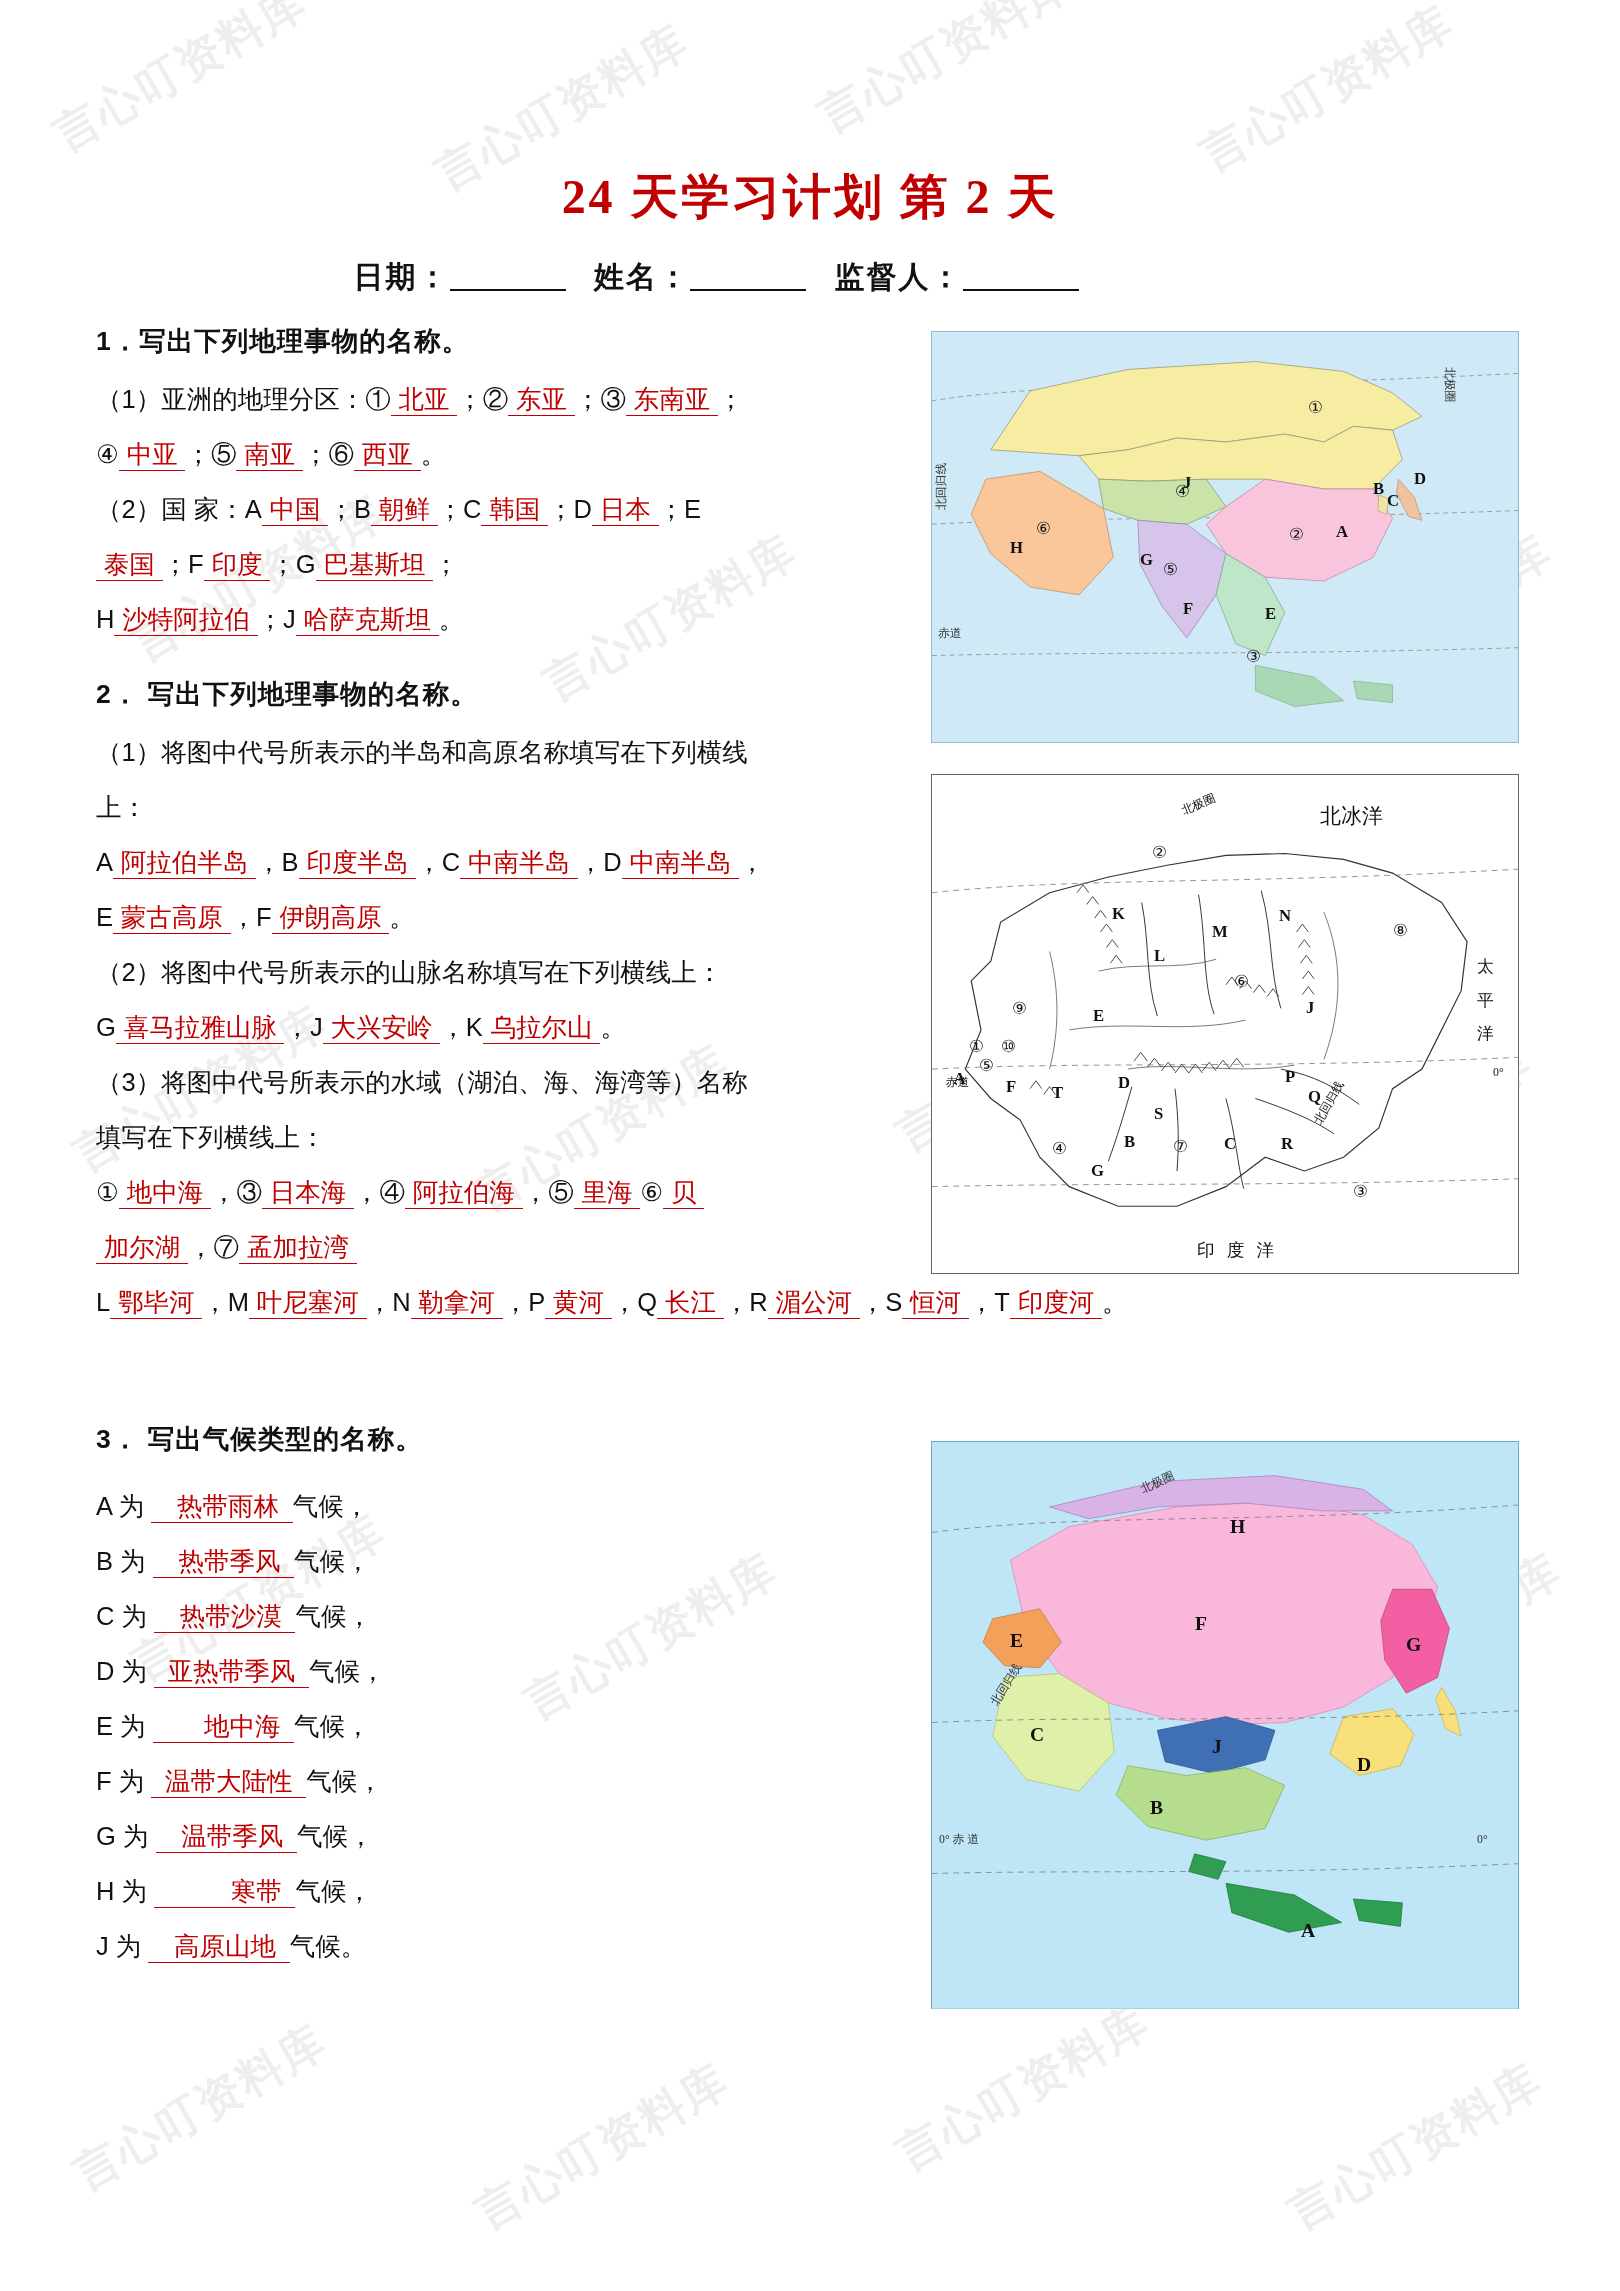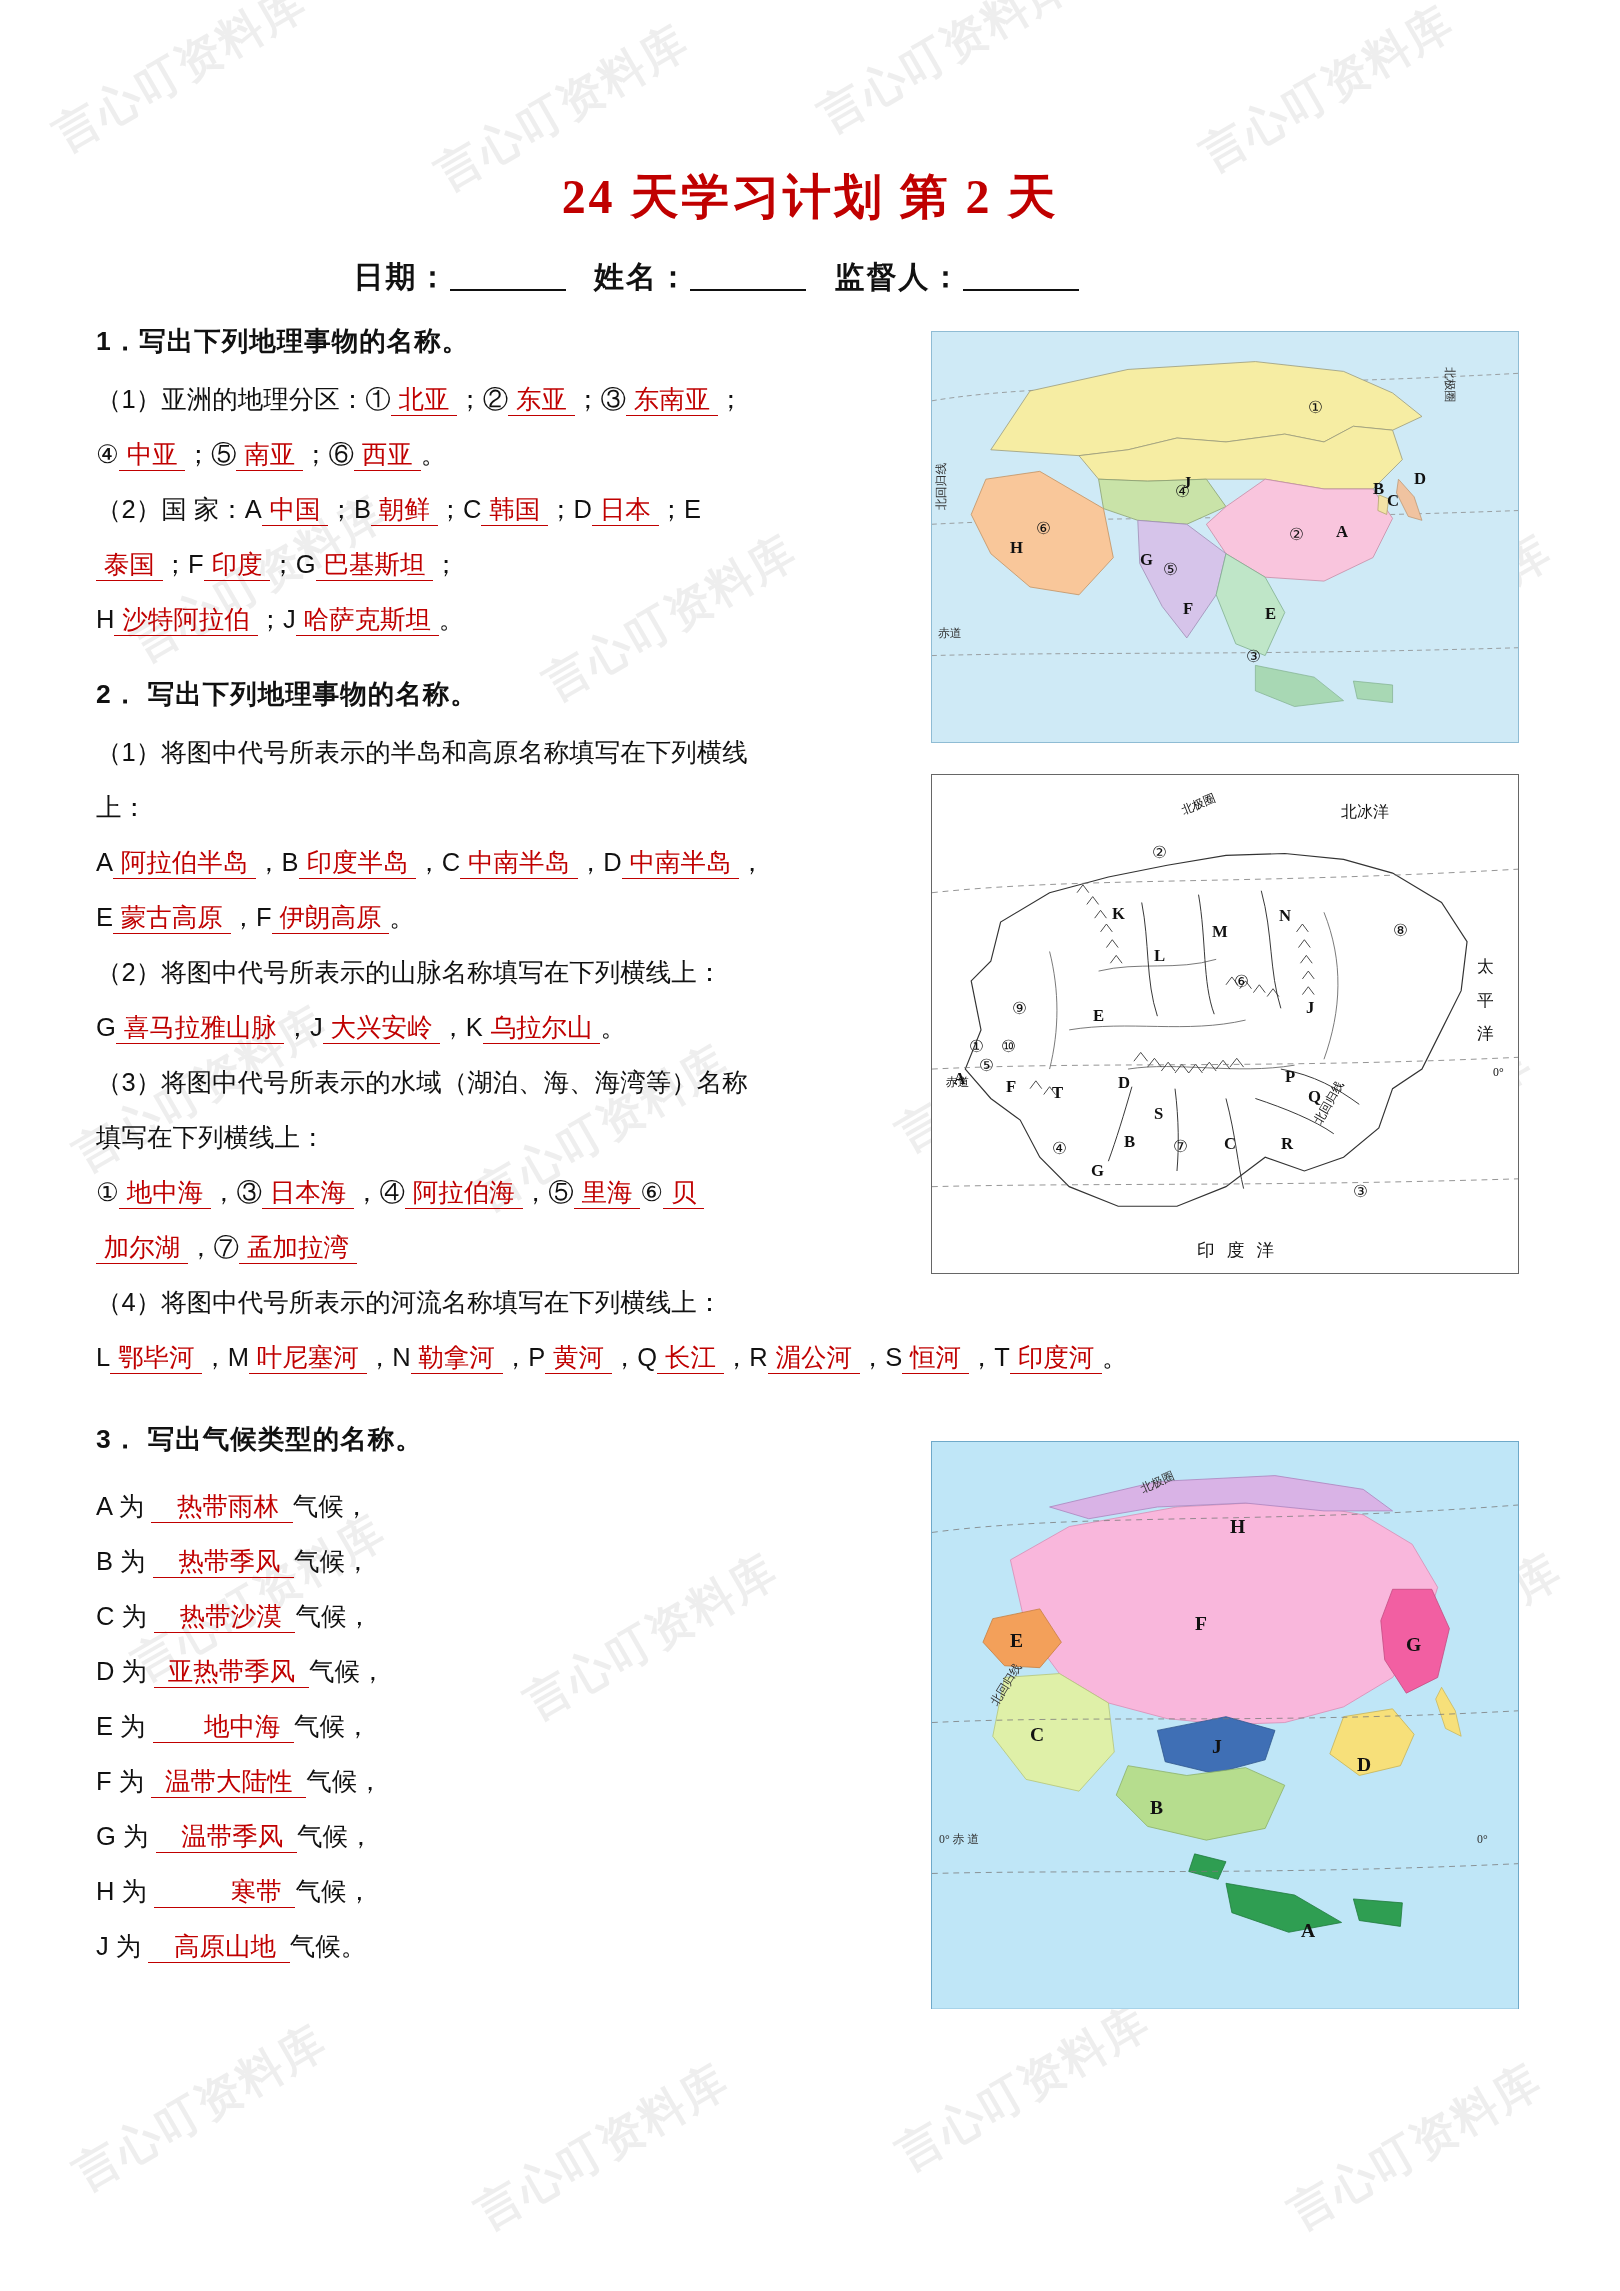--- a/index.html
+++ b/index.html
@@ -200,23 +200,20 @@
     </div>
 
     <div class="line">
       <span>①</span><span class="ans">地中海</span><span>，③</span><span class="ans">日本海</span><span>，④</span><span class="ans">阿拉伯海</span><span>，⑤</span><span class="ans">里海</span><span>⑥</span><span class="ans">贝</span>
     </div>
 
     <div class="line">
       <span class="ans">加尔湖</span><span>，⑦</span><span class="ans">孟加拉湾</span>
     </div>
 
-    <div class="line">
-      <span>（4）将图中代号所表示的河流名称填写在下列横线上：</span>
-    </div>
 
     <div class="line">
       <span>L</span><span class="ans">鄂毕河</span><span>，M</span><span class="ans">叶尼塞河</span><span>，N</span><span class="ans">勒拿河</span><span>，P</span><span class="ans">黄河</span><span>，Q</span><span class="ans">长江</span><span>，R</span><span class="ans">湄公河</span><span>，S</span><span class="ans">恒河</span><span>，T</span><span class="ans">印度河</span><span>。</span>
     </div>
   </div>
 
   <div class="sec3">
     <div class="qhead" style="margin-bottom:21.6px;">
       <span>3．</span>
       <span>写出气候类型的名称。</span>
@@ -335,21 +332,21 @@
         <path d="M330,330 C360,340 390,352 410,366"></path>
         <path d="M300,330 C310,368 312,398 318,422"></path>
         <path d="M248,320 C252,352 252,380 250,404"></path>
         <path d="M204,318 C196,346 188,372 180,394"></path>
       </g>
 
       <path d="M0,120 C150,104 320,112 598,96" fill="none" stroke="#777" stroke-width="0.8" stroke-dasharray="6,5"></path>
       <path d="M0,300 C160,292 340,300 598,288" fill="none" stroke="#777" stroke-width="0.8" stroke-dasharray="6,5"></path>
       <path d="M0,420 C160,416 340,420 598,412" fill="none" stroke="#777" stroke-width="0.8" stroke-dasharray="6,5"></path>
     </svg>
-    <div class="maplbl" style="left:388px;top:27.4px;font-size:16px;margin-left:21px;">北冰洋</div>
+    <div class="maplbl" style="left:388px;top:27.4px;font-size:21px;">北冰洋</div>
     <div class="maplbl" style="left:249px;top:21.6px;font-size:11.8px;transform:rotate(-22deg);">北极圈</div>
     <div class="maplbl" style="left:545px;top:180px;">太</div>
     <div class="maplbl" style="left:545px;top:214px;">平</div>
     <div class="maplbl" style="left:545px;top:247px;">洋</div>
     <div class="maplbl" style="left:374px;top:320px;font-size:11.8px;transform:rotate(-60deg);">北回归线</div>
     <div class="maplbl" style="left:561px;top:290px;font-size:11.8px;">0°</div>
     <div class="maplbl" style="left:13.7px;top:300px;font-size:11.8px;">赤道</div>
     <div class="maplbl" style="left:265px;top:463px;font-size:17.6px;letter-spacing:3.9px;">印 度 洋</div>
 
     <div class="maplbl" style="left:37px;top:261px;">①</div>

